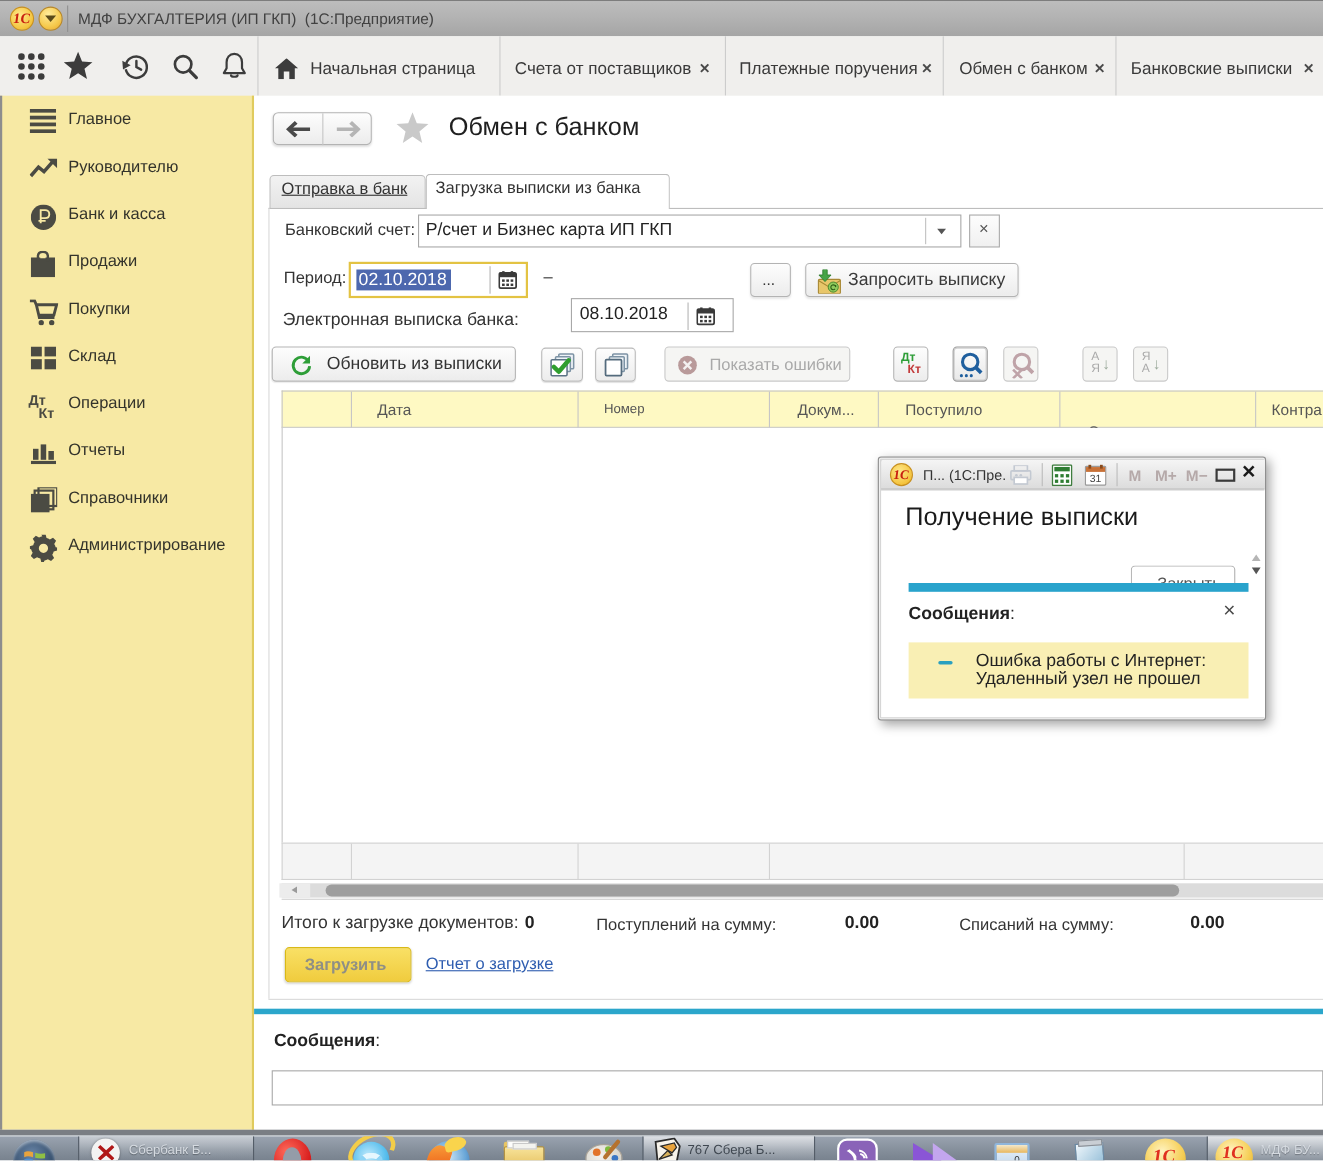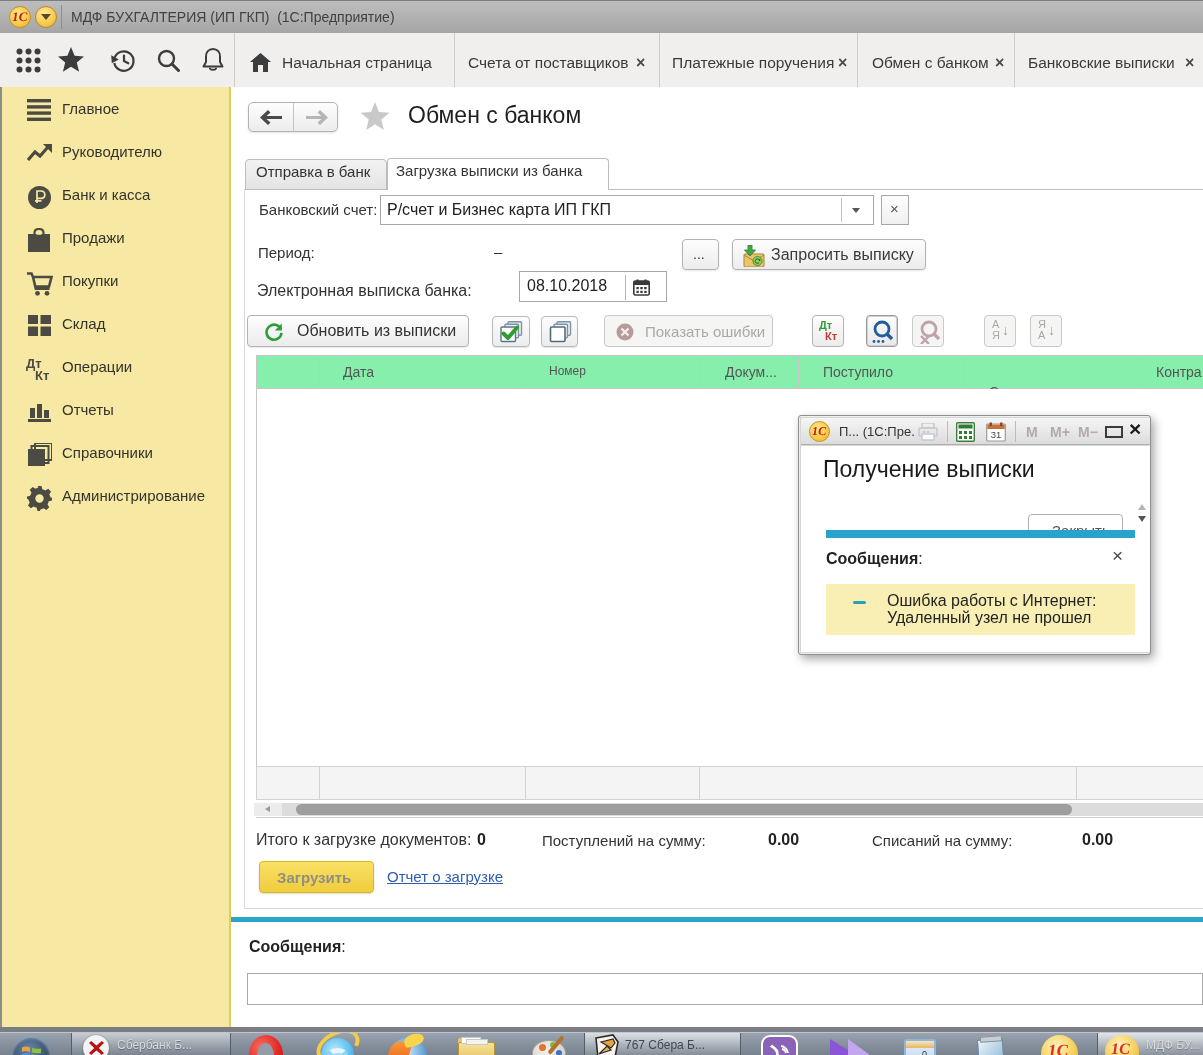--- a/index.html
+++ b/index.html
@@ -162,39 +162,58 @@
     <svg class="abs" style="left:57px;top:7px;" width="22" height="15" viewBox="0 0 22 15">
       <path d="M14 0 L11.5 2.5 L15.5 6 L0 6 L0 9 L15.5 9 L11.5 12.5 L14 15 L22 7.5 Z" fill="#b5b5b5"></path>
     </svg>
   </div>
   <svg class="abs" style="left:129px;top:15px;" width="30" height="29" viewBox="0 0 30 29">
     <path d="M15 0 L18.9 10 L29.5 10.7 L21.3 17.6 L23.8 28 L15 22.2 L6.2 28 L8.7 17.6 L0.5 10.7 L11.1 10 Z" fill="#c9c9c9"></path>
   </svg>
   <div class="abs" style="left:177px;top:15px;font-size:23px;color:#1f1f1f;">Обмен с банком</div>
 
   <div class="abs" style="left:14px;top:72px;width:142px;height:31px;background:linear-gradient(#f2f2f2,#e4e4e4);border:1px solid #bdbdbd;border-radius:4px 4px 0 0;"></div>
-  <div class="abs" style="left:25px;top:76px;font-size:15px;color:#333;">Отправка в банк</div>
+  <div class="abs" style="left:25px;top:76px;font-size:15px;color:#333;text-decoration:underline;">Отправка в банк</div>
   <div class="abs" style="left:13px;top:102px;width:959px;height:1px;background:#bdbdbd;"></div>
   <div class="abs" style="left:156px;top:71px;width:222px;height:32px;background:#fff;border:1px solid #bdbdbd;border-bottom:none;border-radius:4px 4px 0 0;"></div>
   <div class="abs" style="left:165px;top:75px;font-size:15px;color:#333;">Загрузка выписки из банка</div>
 
   <div class="abs" style="left:13px;top:102px;width:1px;height:719px;background:#d9d9d9;"></div>
   <div class="abs" style="left:13px;top:821px;width:959px;height:1px;background:#d9d9d9;"></div>
 
   <div class="abs lbl" style="left:28px;top:114px;">Банковский счет:</div>
   <div class="abs" style="left:149px;top:108px;width:494px;height:30px;border:1px solid #a8a8a8;background:#fff;padding-left:19px;">
     <div class="abs" style="left:6px;top:5px;font-size:16px;color:#222;">Р/счет и Бизнес карта ИП ГКП</div>
     <div class="abs" style="left:460px;top:2px;width:1px;height:24px;background:#c0c0c0;"></div>
     <div class="abs" style="left:471px;top:12px;width:0;height:0;border-left:4px solid transparent;border-right:4px solid transparent;border-top:5px solid #555;"></div>
   </div>
   <div class="abs" style="left:650px;top:108px;width:28px;height:30px;border:1px solid #a8a8a8;background:linear-gradient(#fdfdfd,#f0f0f0);">
     <div class="abs" style="left:8px;top:4px;font-size:15px;color:#555;">×</div>
   </div>
 
   <div class="abs lbl" style="left:27px;top:157px;">Период:</div>
+  <div class="abs" style="left:86px;top:151px;width:163px;height:33px;border:2px solid #e3c343;background:#fff;">
+    <div class="abs" style="left:5px;top:5px;width:86px;height:19px;background:#4d68ae;"></div>
+    <div class="abs" style="left:7px;top:6px;font-size:16px;color:#fff;">02.10.2018</div>
+    <div class="abs" style="left:126px;top:2px;width:1px;height:25px;background:#b5b5b5;"></div>
+    <svg class="abs" style="left:134px;top:6px;" width="17" height="17" viewBox="0 0 17 17">
+      <rect x="0.8" y="2" width="15.4" height="14" rx="1.5" fill="none" stroke="#3a3a3a" stroke-width="1.6"></rect>
+      <rect x="0.8" y="2" width="15.4" height="4" fill="#3a3a3a"></rect>
+      <rect x="3.5" y="0.5" width="2.2" height="3.4" fill="#3a3a3a"></rect>
+        <rect x="11.3" y="0.5" width="2.2" height="3.4" fill="#3a3a3a"></rect>
+      <g fill="#3a3a3a">
+          <rect x="3.4" y="8" width="2.4" height="2.2"></rect>
+          <rect x="7.3" y="8" width="2.4" height="2.2"></rect>
+          <rect x="11.2" y="8" width="2.4" height="2.2"></rect>
+          <rect x="3.4" y="11.8" width="2.4" height="2.2"></rect>
+          <rect x="7.3" y="11.8" width="2.4" height="2.2"></rect>
+          <rect x="11.2" y="11.8" width="2.4" height="2.2"></rect>
+        </g>
+    </svg>
+  </div>
   <div class="abs" style="left:263px;top:156px;font-size:15px;color:#333;">–</div>
   <div class="abs" style="left:288px;top:152px;width:148px;height:31px;border:1px solid #a8a8a8;background:#fff;margin-top:32px;">
     <div class="abs" style="left:7px;top:5px;font-size:16px;color:#222;">08.10.2018</div>
     <div class="abs" style="left:105px;top:3px;width:1px;height:25px;background:#b5b5b5;"></div>
     <svg class="abs" style="left:113px;top:7px;" width="17" height="17" viewBox="0 0 17 17">
       <rect x="0.8" y="2" width="15.4" height="14" rx="1.5" fill="none" stroke="#3a3a3a" stroke-width="1.6"></rect>
       <rect x="0.8" y="2" width="15.4" height="4" fill="#3a3a3a"></rect>
       <rect x="3.5" y="0.5" width="2.2" height="3.4" fill="#3a3a3a"></rect>
         <rect x="11.3" y="0.5" width="2.2" height="3.4" fill="#3a3a3a"></rect>
       <g fill="#3a3a3a">
@@ -278,21 +297,21 @@
     <span style="position:absolute;left:7px;top:2px;font-size:11px;color:#a9a9a9;">А</span>
     <span style="position:absolute;left:7px;top:13px;font-size:11px;color:#a9a9a9;">Я</span>
     <span style="position:absolute;left:17px;top:6px;font-size:14px;color:#9aa99a;">↓</span>
   </div>
   <div class="abs" style="left:799px;top:228px;width:32px;height:32px;border:1px solid #c9c9c9;border-radius:4px;background:#f5f5f3;">
     <span style="position:absolute;left:7px;top:2px;font-size:11px;color:#a9a9a9;">Я</span>
     <span style="position:absolute;left:7px;top:13px;font-size:11px;color:#a9a9a9;">А</span>
     <span style="position:absolute;left:17px;top:6px;font-size:14px;color:#9aa99a;">↓</span>
   </div>
 
-  <div class="abs" style="left:25px;top:268px;width:947px;height:34px;background:#86efac;border:1px solid #c6c6c6;border-right:none;">
+  <div class="abs" style="left:25px;top:268px;width:947px;height:34px;background:#fef9c3;border:1px solid #c6c6c6;border-right:none;">
     <div class="abs" style="left:62px;top:0;width:1px;height:33px;background:#c6c6c6;"></div>
     <div class="abs" style="left:268px;top:0;width:1px;height:33px;background:#c6c6c6;"></div>
     <div class="abs" style="left:442px;top:0;width:1px;height:33px;background:#c6c6c6;"></div>
     <div class="abs" style="left:541px;top:0;width:1px;height:33px;background:#c6c6c6;"></div>
     <div class="abs" style="left:706px;top:0;width:1px;height:33px;background:#c6c6c6;"></div>
     <div class="abs" style="left:884px;top:0;width:1px;height:33px;background:#c6c6c6;"></div>
     <div class="abs" style="left:86px;top:8px;font-size:14px;color:#555;">Дата</div>
     <div class="abs" style="left:292px;top:8px;font-size:12px;color:#555;">Номер</div>
     <div class="abs" style="left:468px;top:8px;font-size:14px;color:#555;">Докум...</div>
     <div class="abs" style="left:566px;top:8px;font-size:14px;color:#555;">Поступило</div>

